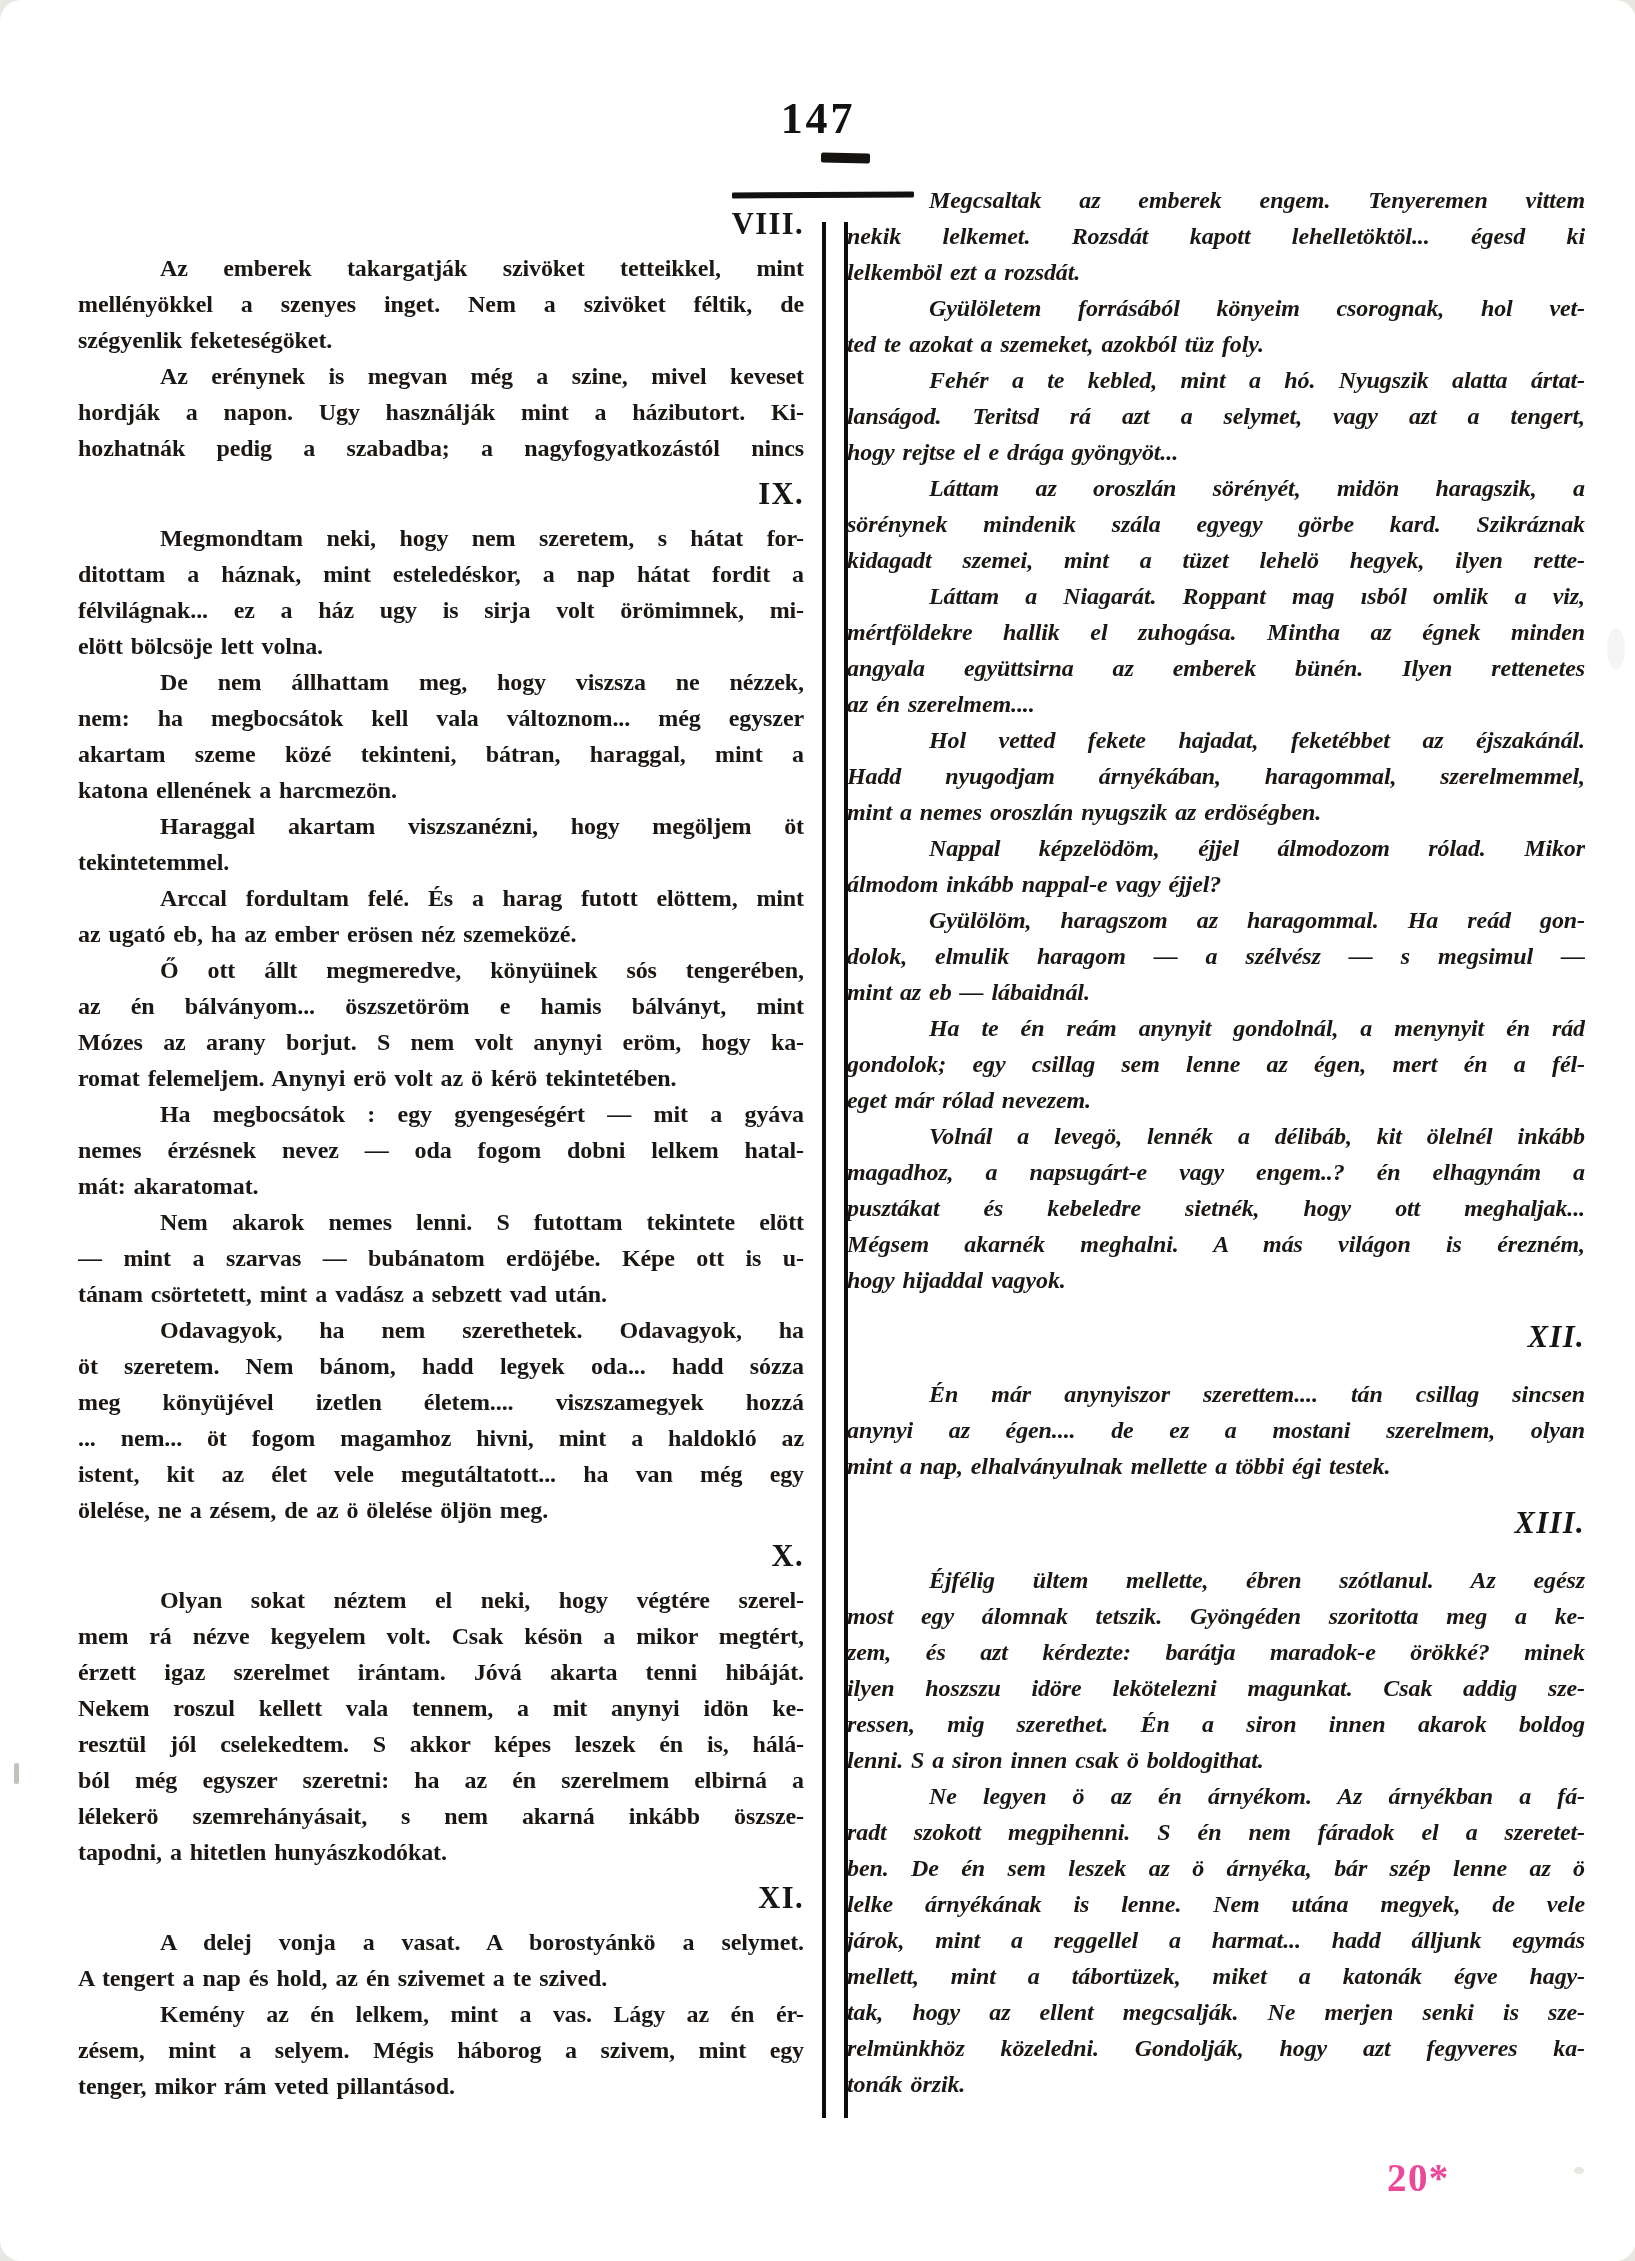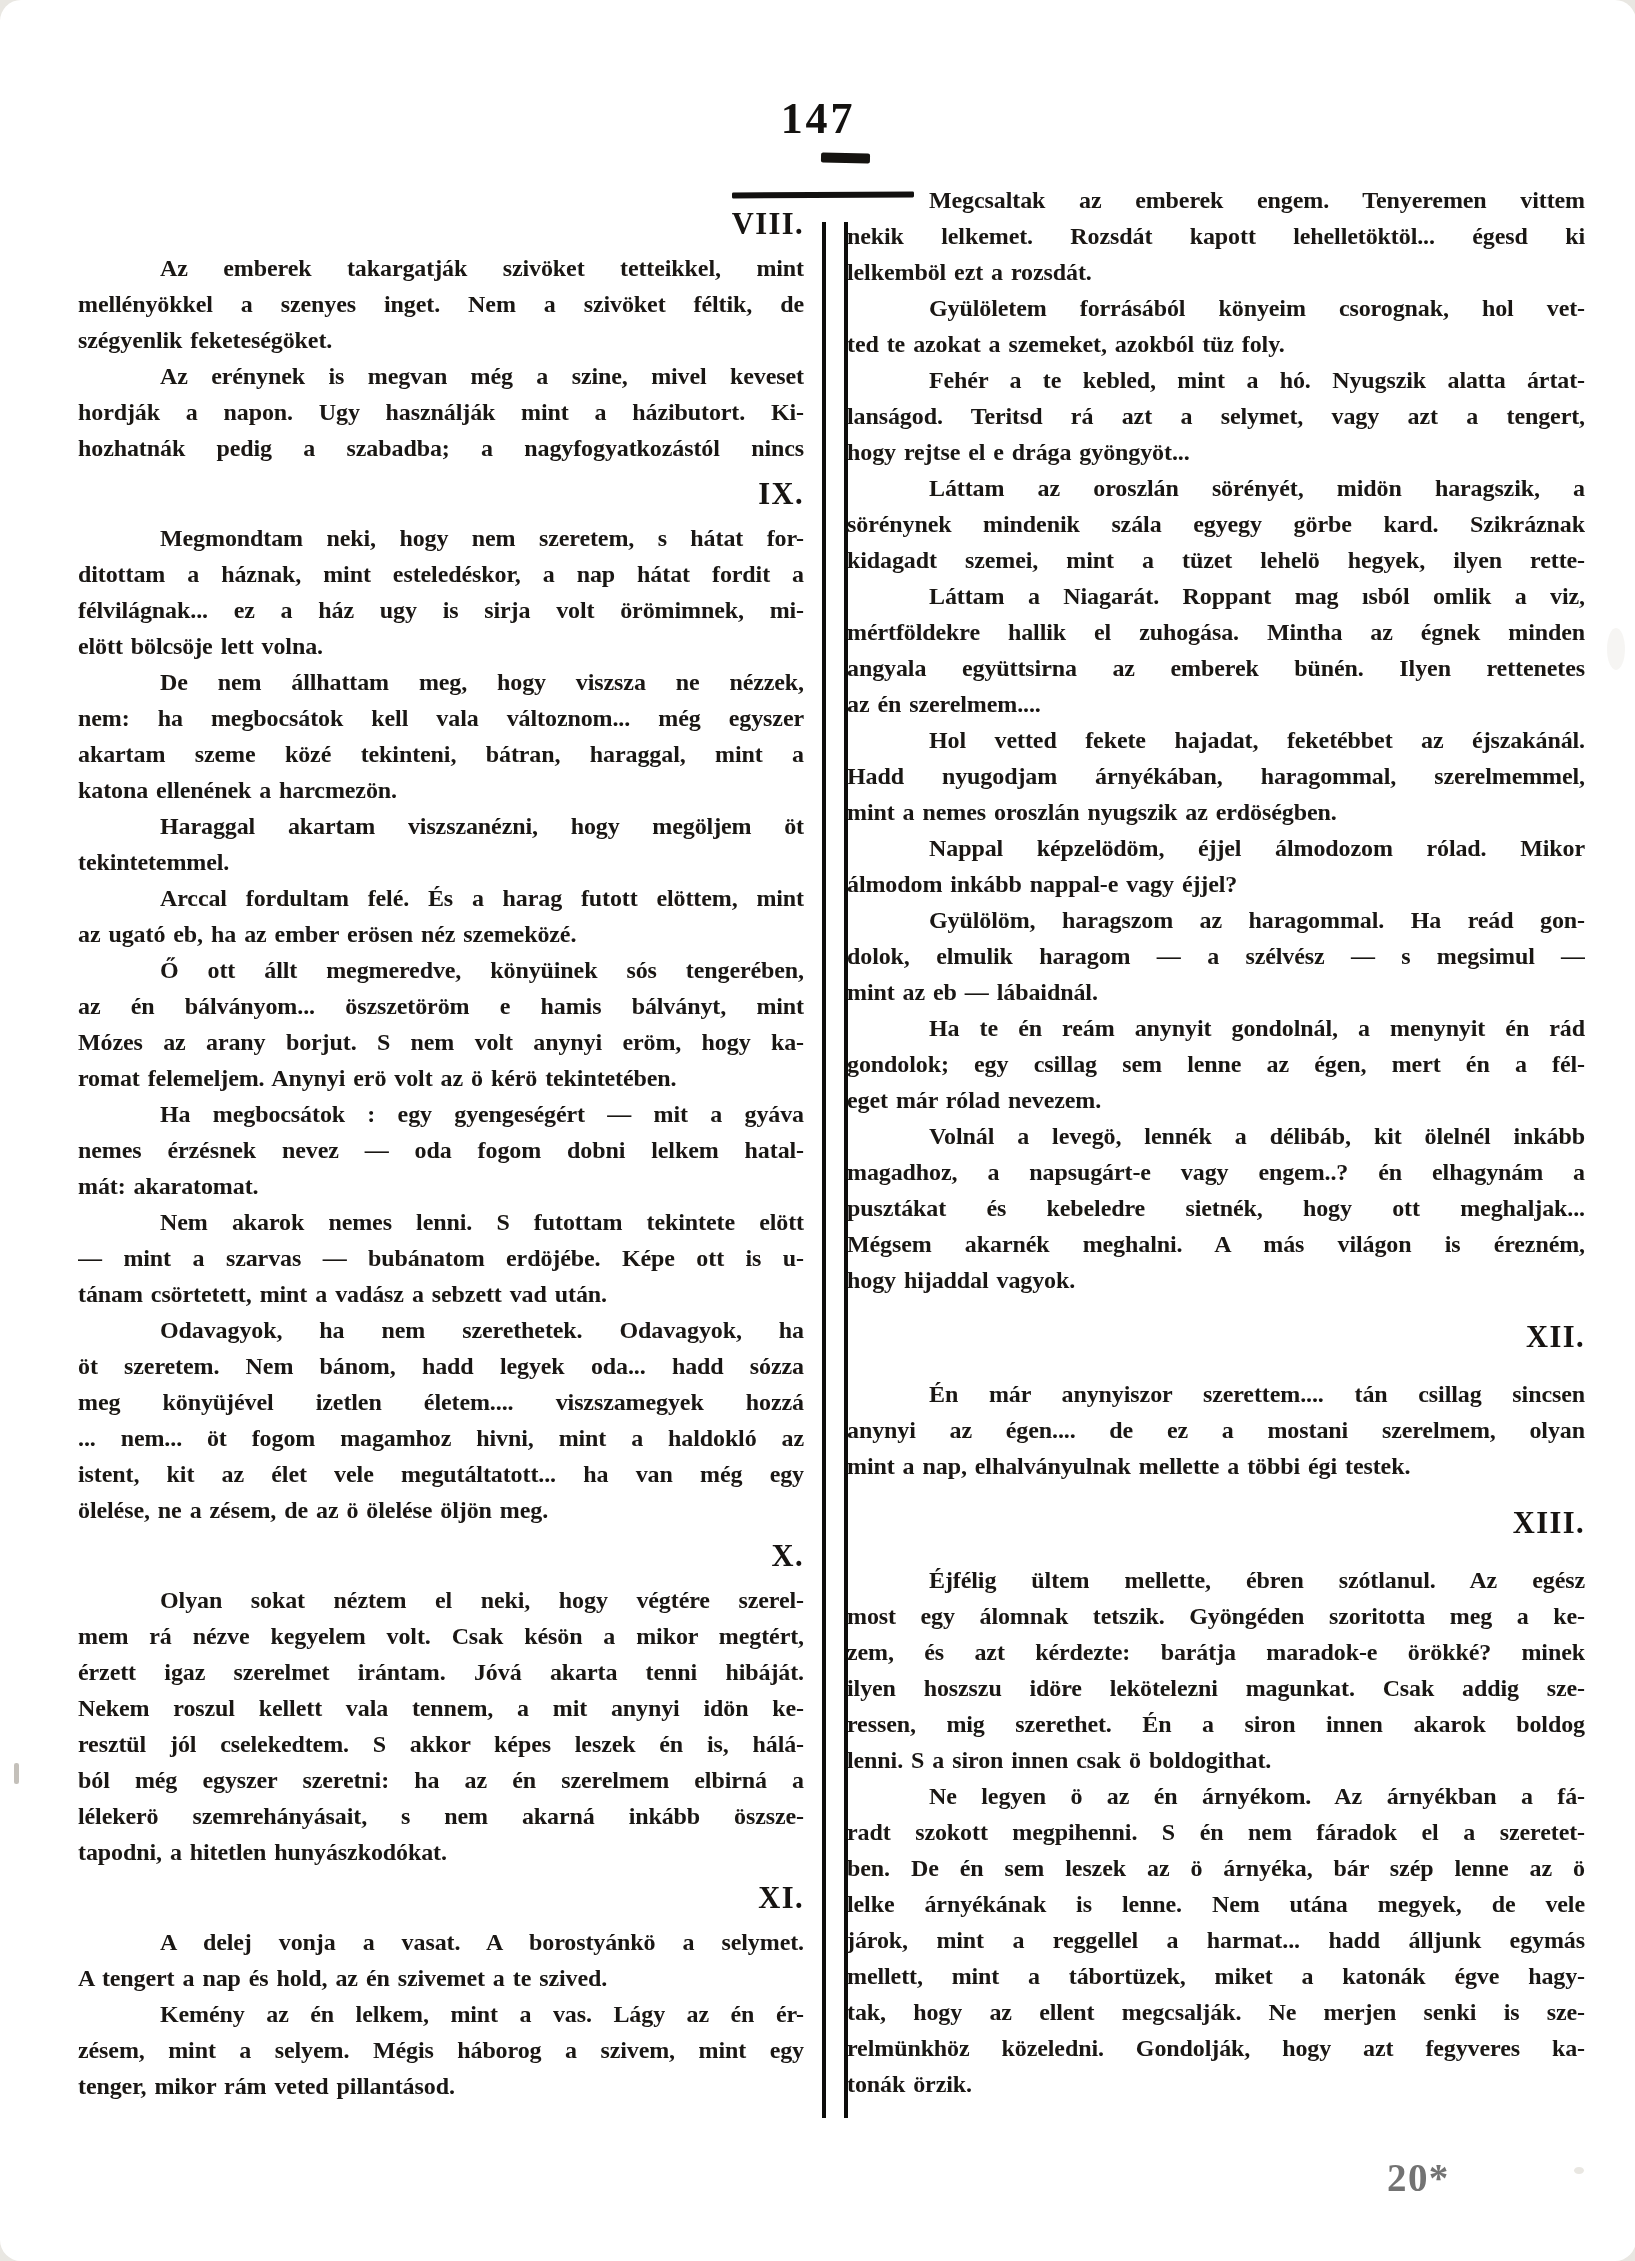--- a/index.html
+++ b/index.html
@@ -29,42 +29,42 @@
     position:absolute;left:821px;top:153px;width:49px;height:9.7px;
     background:#151310;border-radius:2.1px;transform:rotate(1.2deg);
   }
   .speck{position:absolute;background:#cfcabf;opacity:.45;border-radius:50%;}
   .speck.s1{left:1574px;top:2167px;width:9.7px;height:7px;}
   .speck.s2{left:14px;top:1763px;width:4.9px;height:21px;border-radius:2.1px;background:#9c968c;opacity:.6;}
   .speck.s3{left:1607px;top:628px;width:18px;height:42px;opacity:.18;}
 
   .col{position:absolute;}
   .col-left{left:78px;top:196px;width:726px;}
-  .col-right{left:847px;top:182px;width:738px;}
+  .col-right{left:847px;top:182px;width:738px;font-style:italic;}
 
   .heading{
     text-align:right;font-weight:700;font-size:30.5px;line-height:36px;
     letter-spacing:1.4px;color:#171412;
   }
   .col-left  .heading{margin:9.7px 0 8.3px 0;}
   .col-right .heading{margin:21px 0 21px 0;}
 
   .para{margin:0;}
   .line{
     height:36px;line-height:36px;overflow:hidden;
     font-size:24px;font-weight:700;letter-spacing:-0.1px;word-spacing:2.1px;
     text-align:justify;text-align-last:justify;text-justify:inter-word;
     white-space:normal;color:#1a1714;
   }
   .line.first{text-indent:82px;}
   .line.end{text-align-last:left;}
 
   .footer-mark{
     position:absolute;left:1387px;top:2158px;
-    font-size:39px;font-weight:700;line-height:1;color:#737373;
+    font-size:39px;font-weight:700;line-height:1;color:#ec4899;
     letter-spacing:1.4px;
   }
 </style>
 </head>
 <body>
 
 <div class="page">
   <div class="page-number">147</div>
   <div class="page-number-rule"></div>
   <div class="ink-blob"></div>

